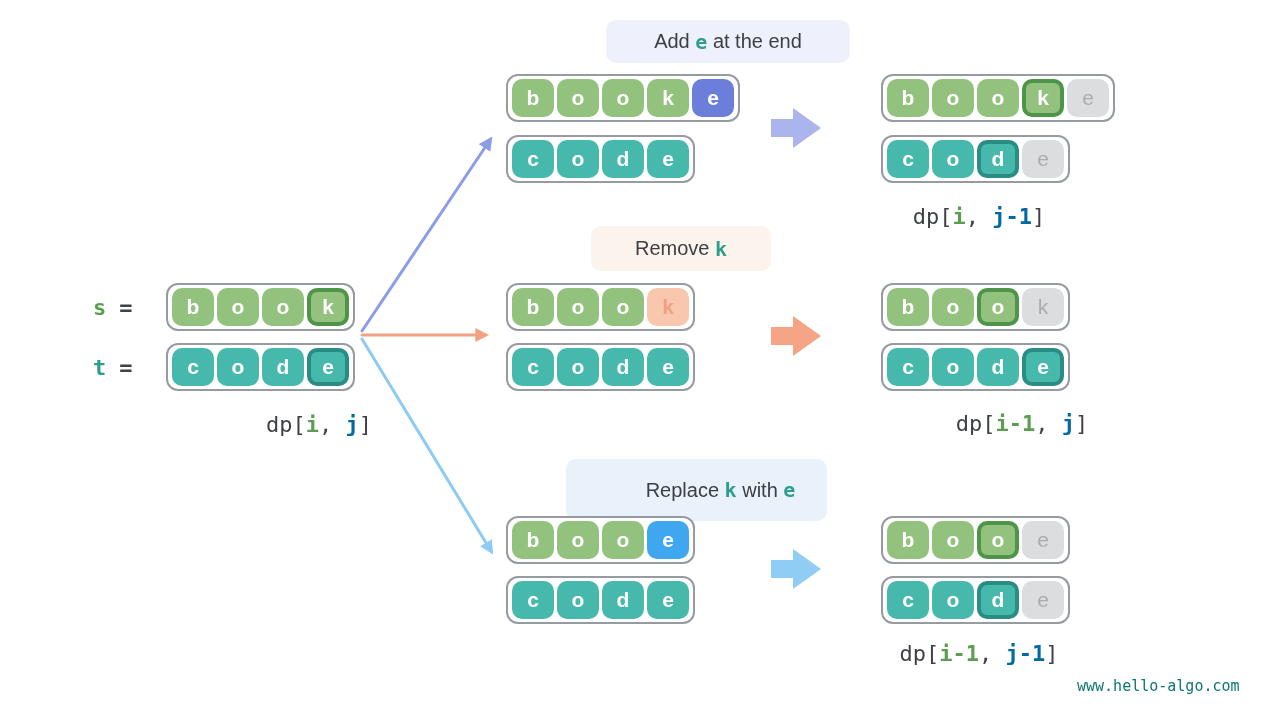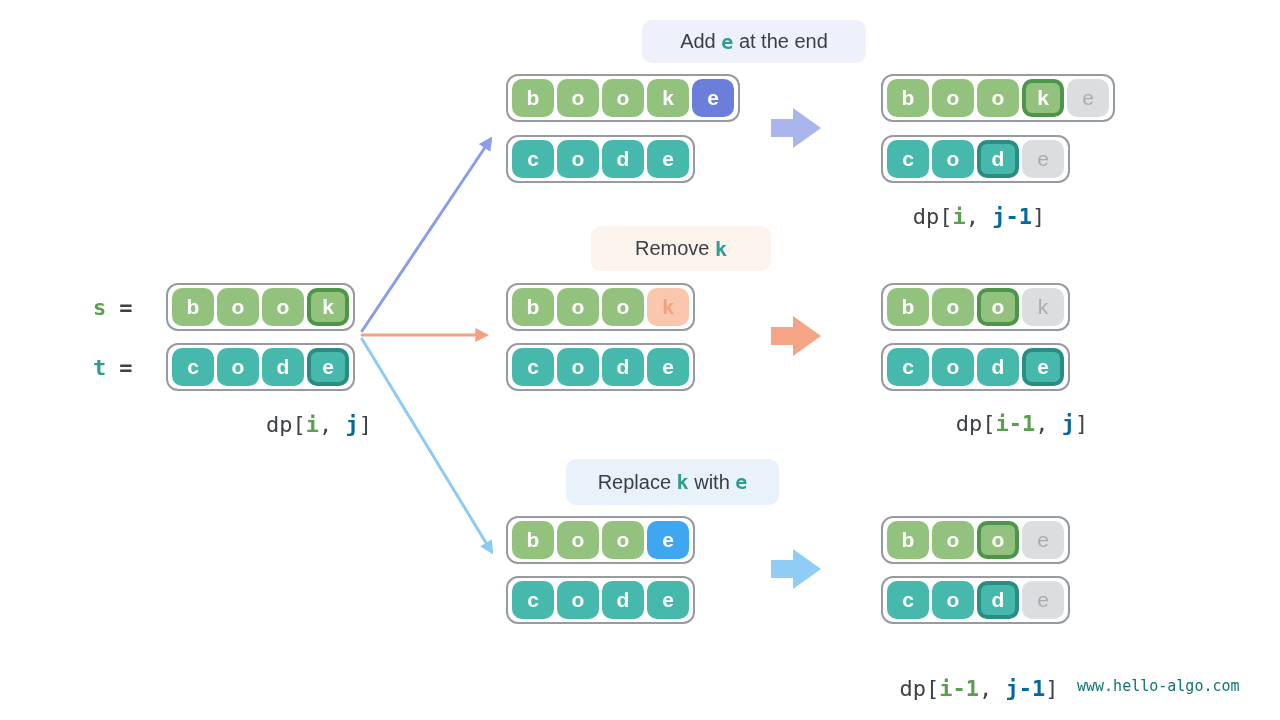--- a/index.html
+++ b/index.html
@@ -88,21 +88,21 @@
       <span class="cell v-teal">c</span>
       <span class="cell v-teal">o</span>
       <span class="cell v-teal">d</span>
       <span class="cell v-teal-border">e</span>
     </div>
 
   <div class="dp" style="left:160px;top:412px;text-align:right;">
     <span class="t">dp[</span><span class="i t">i</span><span class="t">, </span><span class="j t">j</span><span class="t">]</span>
   </div>
 
-  <div class="badge" style="left:606px;top:20px;width:224px;height:43px;background:#EEF1FB;margin-left:36px;">
+  <div class="badge" style="left:606px;top:20px;width:244px;height:43px;background:#EEF1FB;">
     <span class="t">Add </span>
       <span class="hl t">e</span>
       <span class="t"> at the end</span>
   </div>
 
   <div class="strip" style="left:506px;top:74px;">
       <span class="cell v-green">b</span>
       <span class="cell v-green">o</span>
       <span class="cell v-green">o</span>
       <span class="cell v-green">k</span>
@@ -160,21 +160,21 @@
       <span class="cell v-teal">c</span>
       <span class="cell v-teal">o</span>
       <span class="cell v-teal">d</span>
       <span class="cell v-teal-border">e</span>
     </div>
 
   <div class="dp" style="left:916px;top:411px;">
     <span class="t">dp[</span><span class="i t">i-1</span><span class="t">, </span><span class="j t">j</span><span class="t">]</span>
   </div>
 
-  <div class="badge" style="left:566px;top:459px;width:213px;height:46px;background:#E9F1FA;">
+  <div class="badge" style="left:566px;top:459px;width:213px;height:62px;background:#E9F1FA;padding-left:48px;">
     <span class="t">Replace </span>
       <span class="hl t">k</span>
       <span class="t"> with </span>
       <span class="hl t">e</span>
   </div>
 
   <div class="strip" style="left:506px;top:516px;">
       <span class="cell v-green">b</span>
       <span class="cell v-green">o</span>
       <span class="cell v-green">o</span>
@@ -192,19 +192,19 @@
       <span class="cell v-green-border">o</span>
       <span class="cell v-gray">e</span>
     </div>
   <div class="strip" style="left:881px;top:576px;">
       <span class="cell v-teal">c</span>
       <span class="cell v-teal">o</span>
       <span class="cell v-teal-border">d</span>
       <span class="cell v-gray">e</span>
     </div>
 
-  <div class="dp" style="left:873px;top:676px;">
+  <div class="dp" style="left:873px;top:641px;">
     <span class="t">dp[</span><span class="i t">i-1</span><span class="t">, </span><span class="j t">j-1</span><span class="t">]</span>
   </div>
 
   <div class="watermark">www.hello-algo.com</div>
 
 </div>
 
 </body></html>

